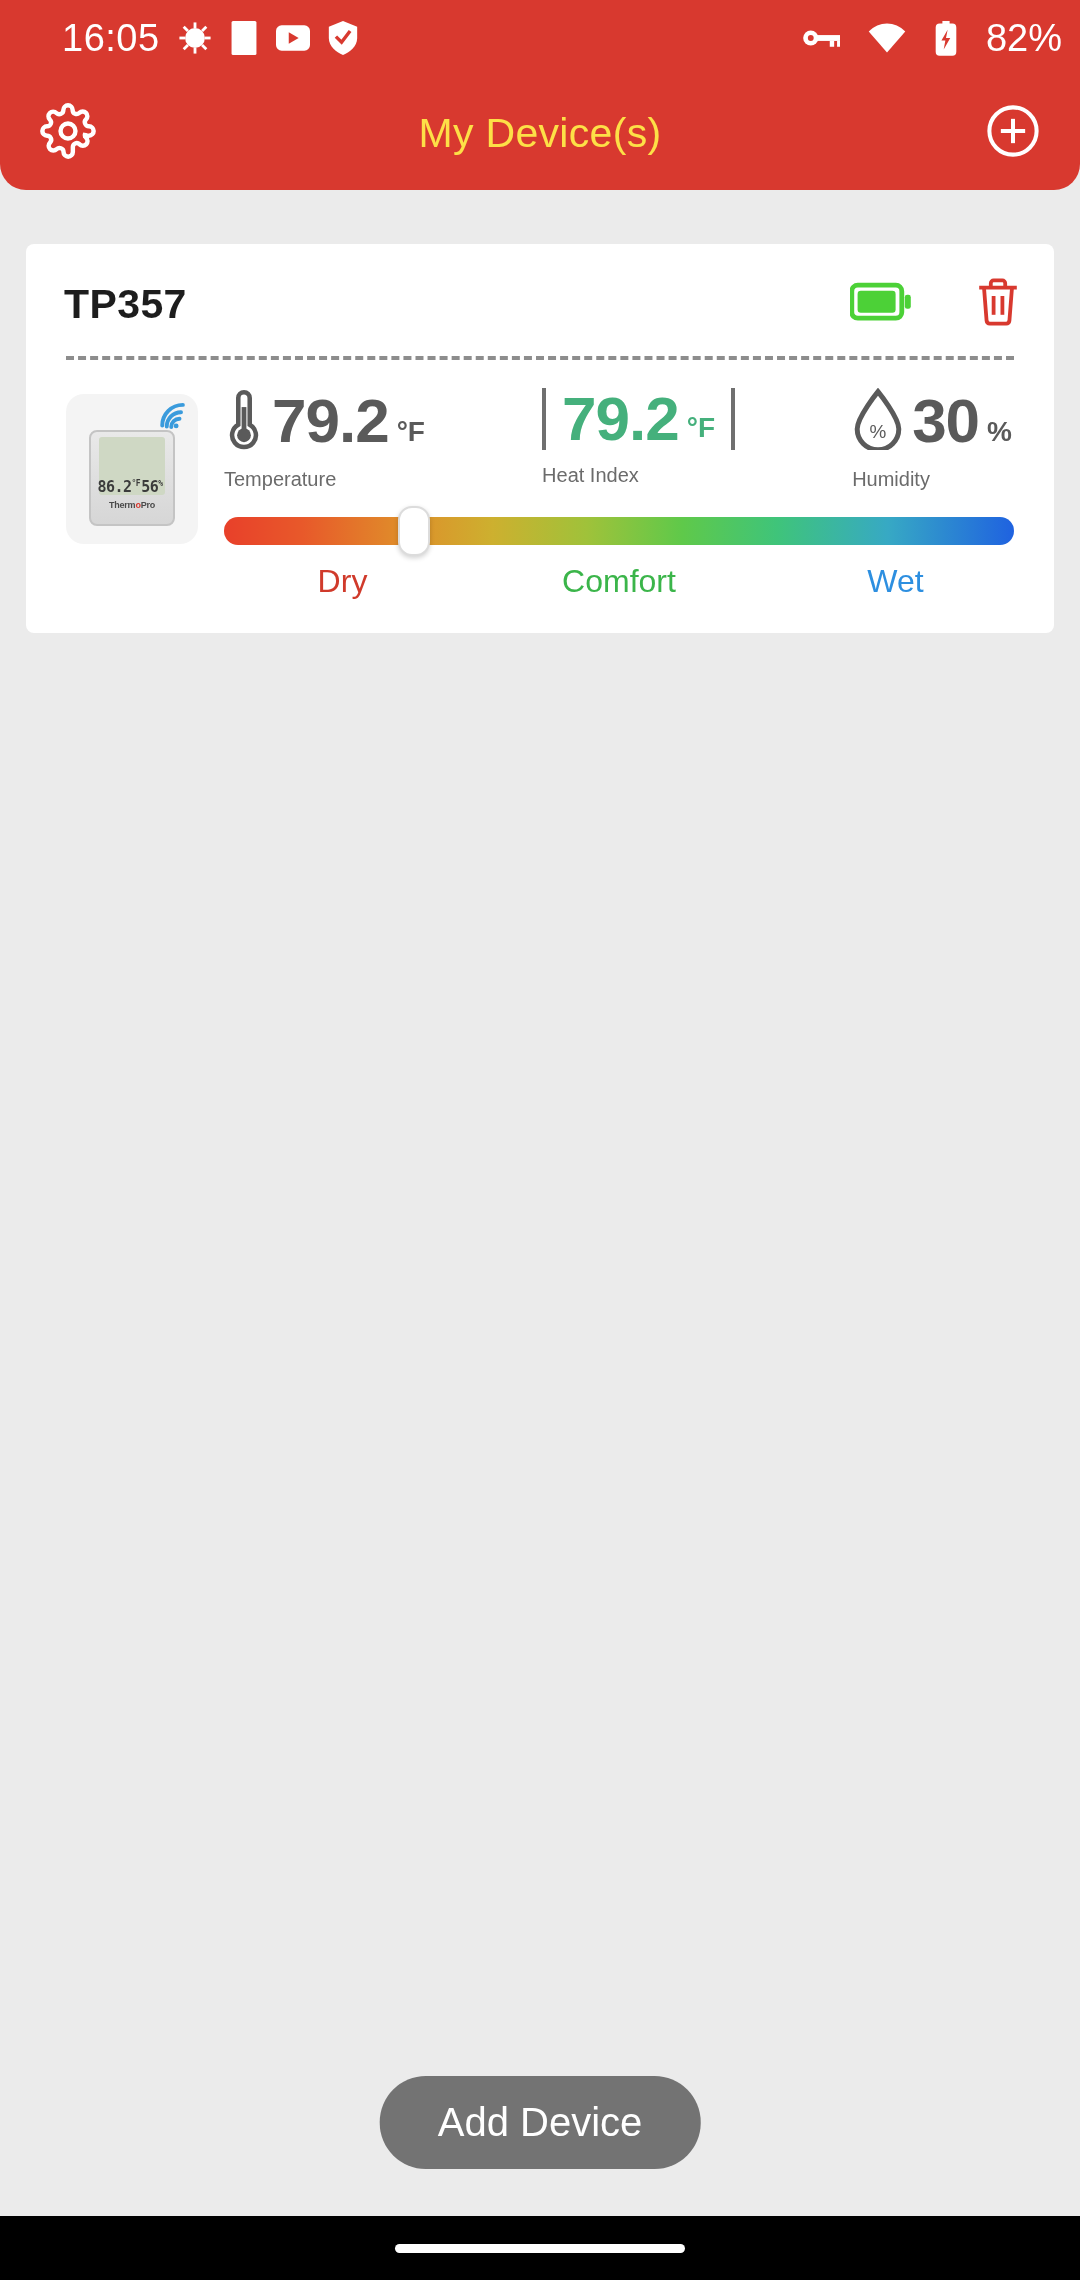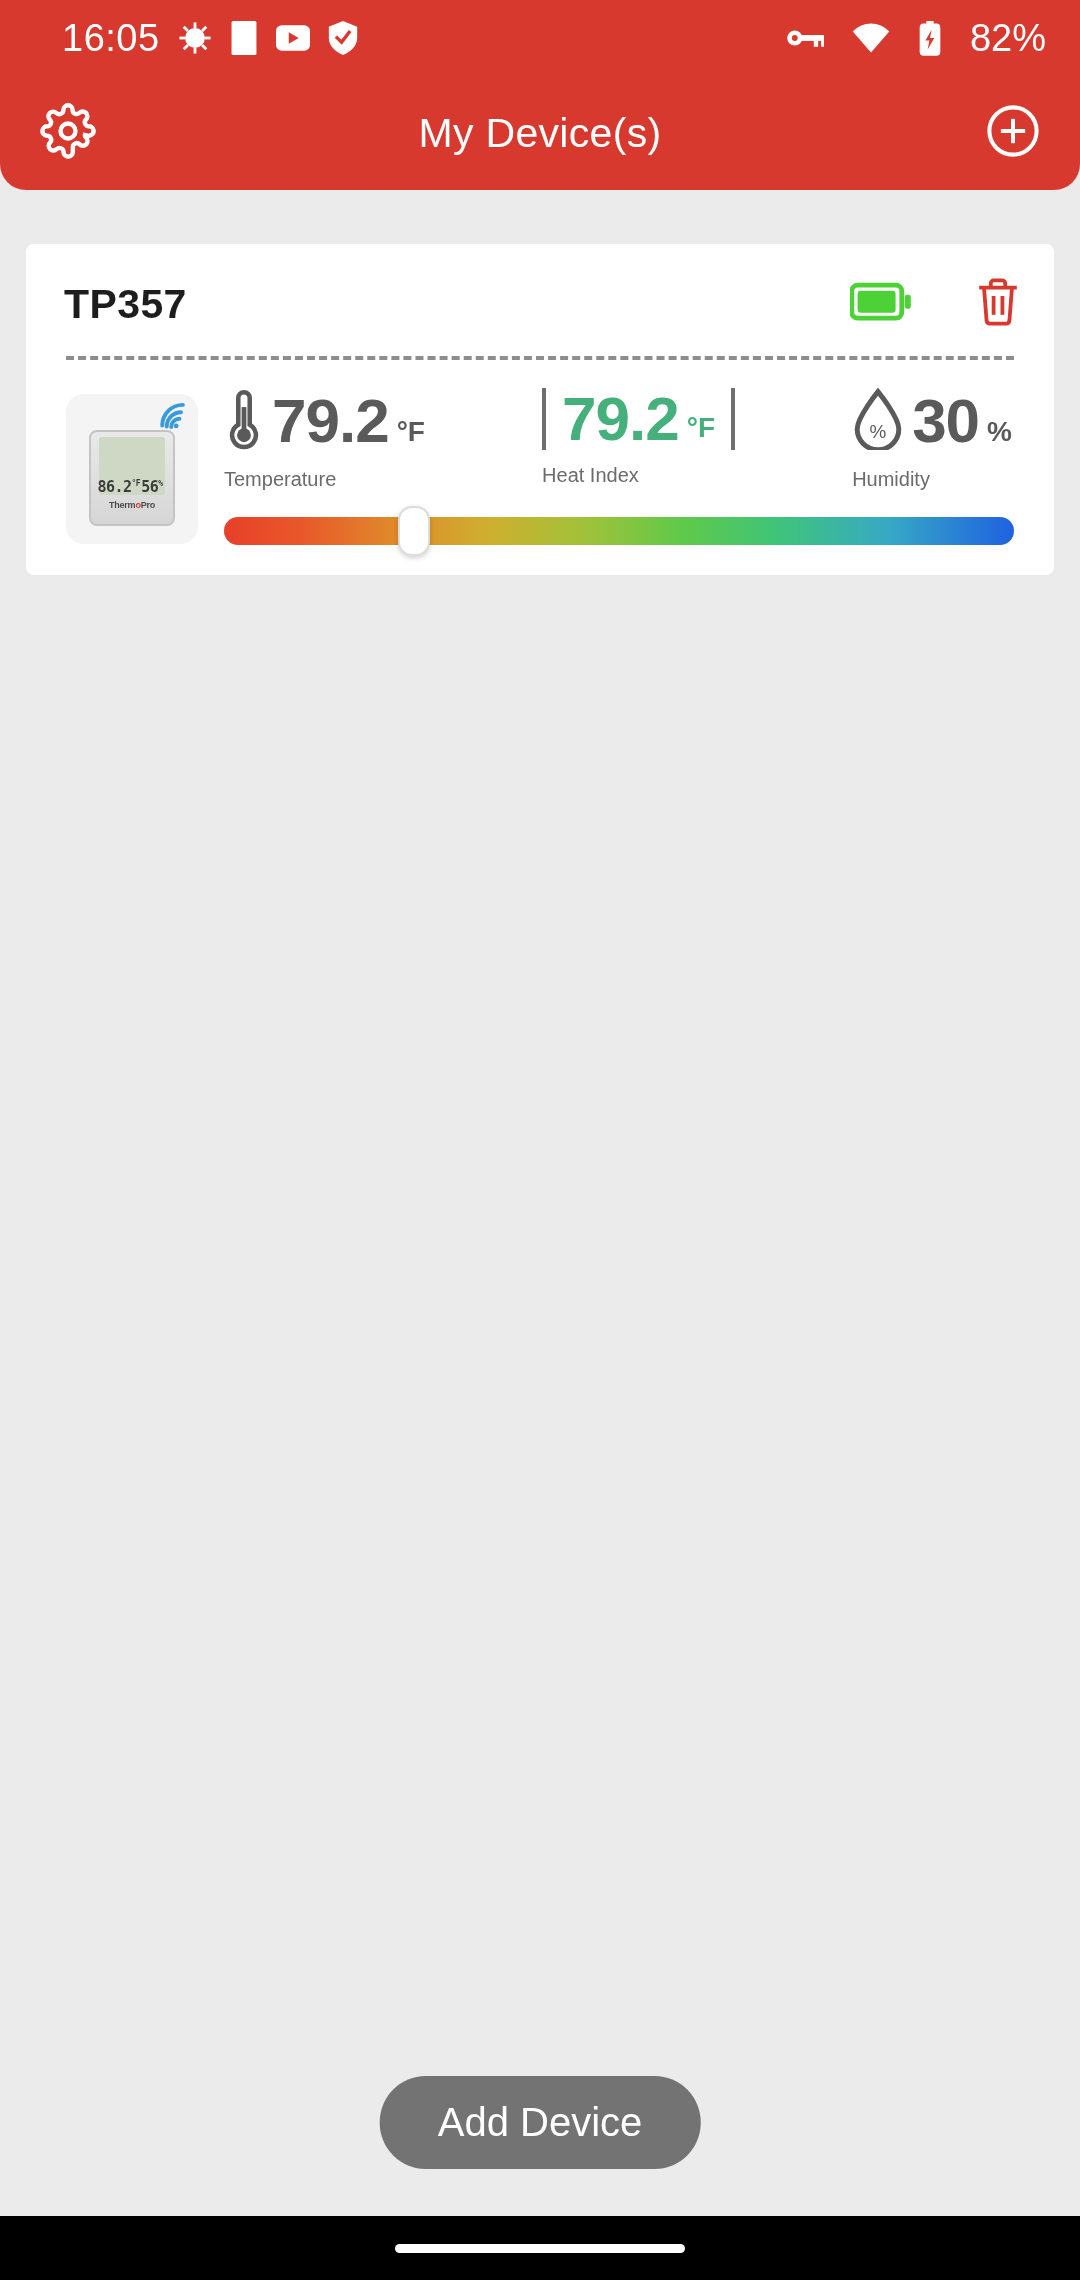--- a/index.html
+++ b/index.html
@@ -10,21 +10,21 @@
     position:relative;
     overflow:hidden;
   }
 
   
   .statusbar{
     height:76px;
     background:#d8392f;
     display:flex;
     align-items:center;
-    padding:0 34px 0 62px;
+    padding:0 18px 0 62px;
     color:#fff;
   }
   .sb-left{ display:flex; align-items:center; gap:18px; }
   .sb-time{ font-size:38px; font-weight:500; letter-spacing:0.5px; }
   .sb-right{ margin-left:auto; display:flex; align-items:center; gap:28px; }
   .sb-batt-text{ font-size:38px; font-weight:500; }
   .sb-icon{ display:flex; align-items:center; }
 
   
   .appbar{
@@ -34,21 +34,21 @@
     align-items:center;
     padding:0 40px;
     position:relative;
     border-bottom-left-radius:26px;
     border-bottom-right-radius:26px;
   }
   .appbar-title{
     position:absolute;
     left:0; right:0;
     text-align:center;
-    color:#ffffff;
+    color:#fde047;
     font-size:41px;
     font-weight:400;
     letter-spacing:0.3px;
     pointer-events:none;
   }
   .appbar-btn{ position:relative; z-index:2; display:flex; align-items:center; }
   .appbar-btn.right{ margin-left:auto; }
 
   
   .card{
@@ -412,20 +412,25 @@
             <span class="metric-unit">%</span>
           </div>
           <div class="metric-label">Humidity</div>
         </div>
       </div>
 
       <div class="slider-wrap">
         <div class="slider">
           <div class="thumbctrl" id="slider-thumb" style="left: 24%;"></div>
         </div>
+        <div class="slider-labels">
+          <span class="sl-label sl-dry" id="lbl-dry" style="left: 15%;">Dry</span>
+          <span class="sl-label sl-comfort" id="lbl-comfort" style="left: 50%;">Comfort</span>
+          <span class="sl-label sl-wet" id="lbl-wet" style="left: 85%;">Wet</span>
+        </div>
       </div>
 
     </div>
   </div>
 </div>
 
 <button class="add-btn">Add Device</button>
 
 <div class="navbar">
   <div class="nav-pill"></div>

